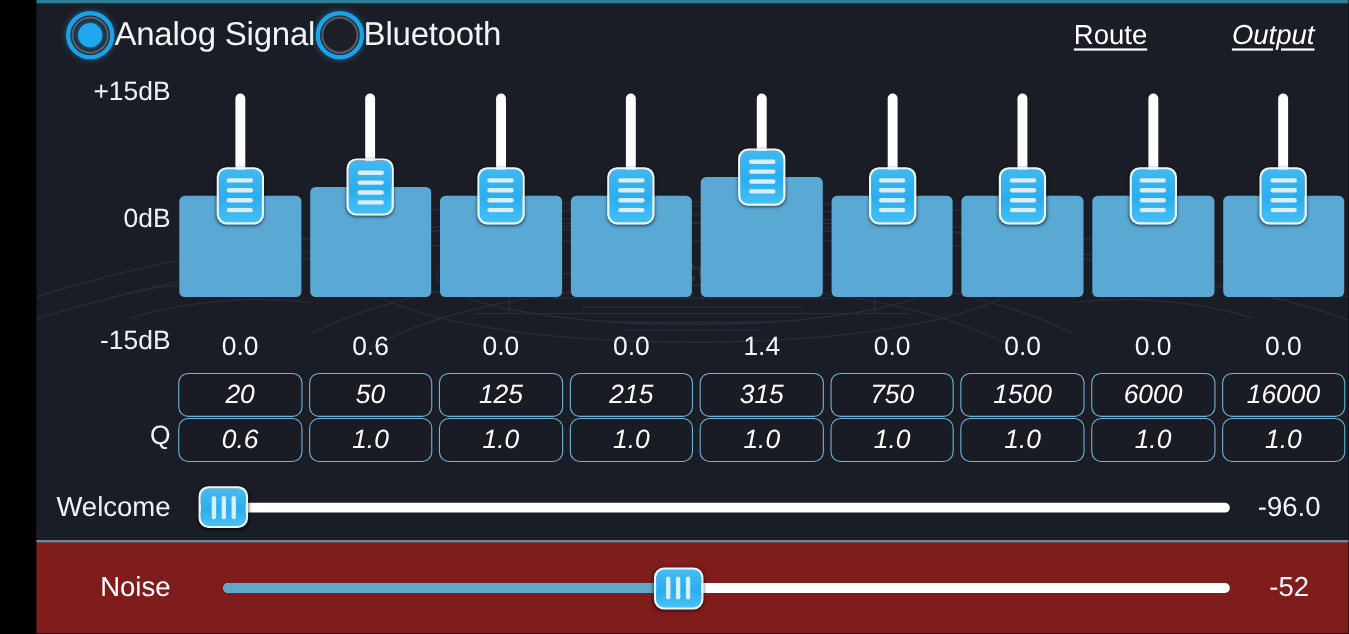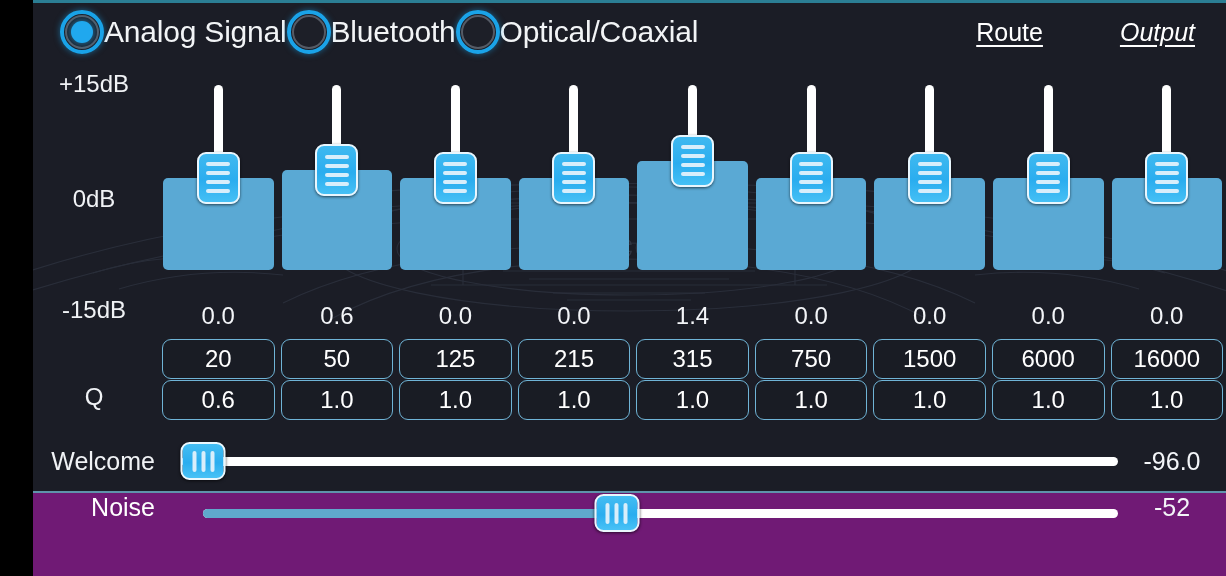--- a/index.html
+++ b/index.html
@@ -109,21 +109,21 @@
     cursor: pointer;
   }
   .hlink.route { margin-right: 77px; }
   .hlink.output { margin-right: 31px; font-style: italic; }
 
   
   .axis-label {
     position: absolute;
     color: #f0f2f5;
     font-size: 24px;
-    text-align: center;
+    text-align: right;
     width: 122px;
     left: 0;
     z-index: 15;
   }
   .axis-plus   { top: 67px; }
   .axis-zero   { top: 182px; }
   .axis-minus  { top: 293px; }
   .row-label-f0 { top: 338px; }
   .row-label-q  { top: 380px; }
 
@@ -199,20 +199,21 @@
     height: 40px;
     border: 1px solid #6fb4d6;
     border-radius: 9px;
     background: #191c24;
     color: #ffffff;
     font-size: 24px;
     display: flex;
     align-items: center;
     justify-content: center;
     cursor: pointer;
+    font-style: italic;
   }
   .cell.f0 { top: 333px; }
   .cell.q  { top: 374px; }
 
   
   .volume-row {
     position: absolute;
     left: 0; top: 428px;
     width: 1193px; height: 60px;
     display: flex;
@@ -274,23 +275,24 @@
     text-align: center;
     color: #f3f5f8;
     font-size: 25px;
   }
 
   
   .noise-panel {
     position: absolute;
     left: 0; top: 491px;
     width: 1193px; height: 85px;
-    background: #701a75;
+    background: #7f1d1d;
     border-top: 2px solid #5f93ab;
     display: flex;
+    align-items: center;
     z-index: 25;
   }
   .noise-label {
     width: 122px;
     flex: 0 0 122px;
     text-align: right;
     color: #ffffff;
     font-size: 25px;
   }
   .noise-panel .hslider { margin-left: 48px; }
@@ -518,27 +520,20 @@
             </span>
             <span class="radio-label">Analog Signal</span>
           </div>
           <div class="radio-opt">
             <span class="radio-mark">
               <span class="ring-outer"></span>
               <span class="ring-inner"></span>
             </span>
             <span class="radio-label">Bluetooth</span>
           </div>
-          <div class="radio-opt">
-            <span class="radio-mark">
-              <span class="ring-outer"></span>
-              <span class="ring-inner"></span>
-            </span>
-            <span class="radio-label">Optical/Coaxial</span>
-          </div>
         </div>
       <div class="header-links">
         <span class="hlink route">Route</span>
         <span class="hlink output">Output</span>
       </div>
     </div>
 
   </div>
 </div>
 

